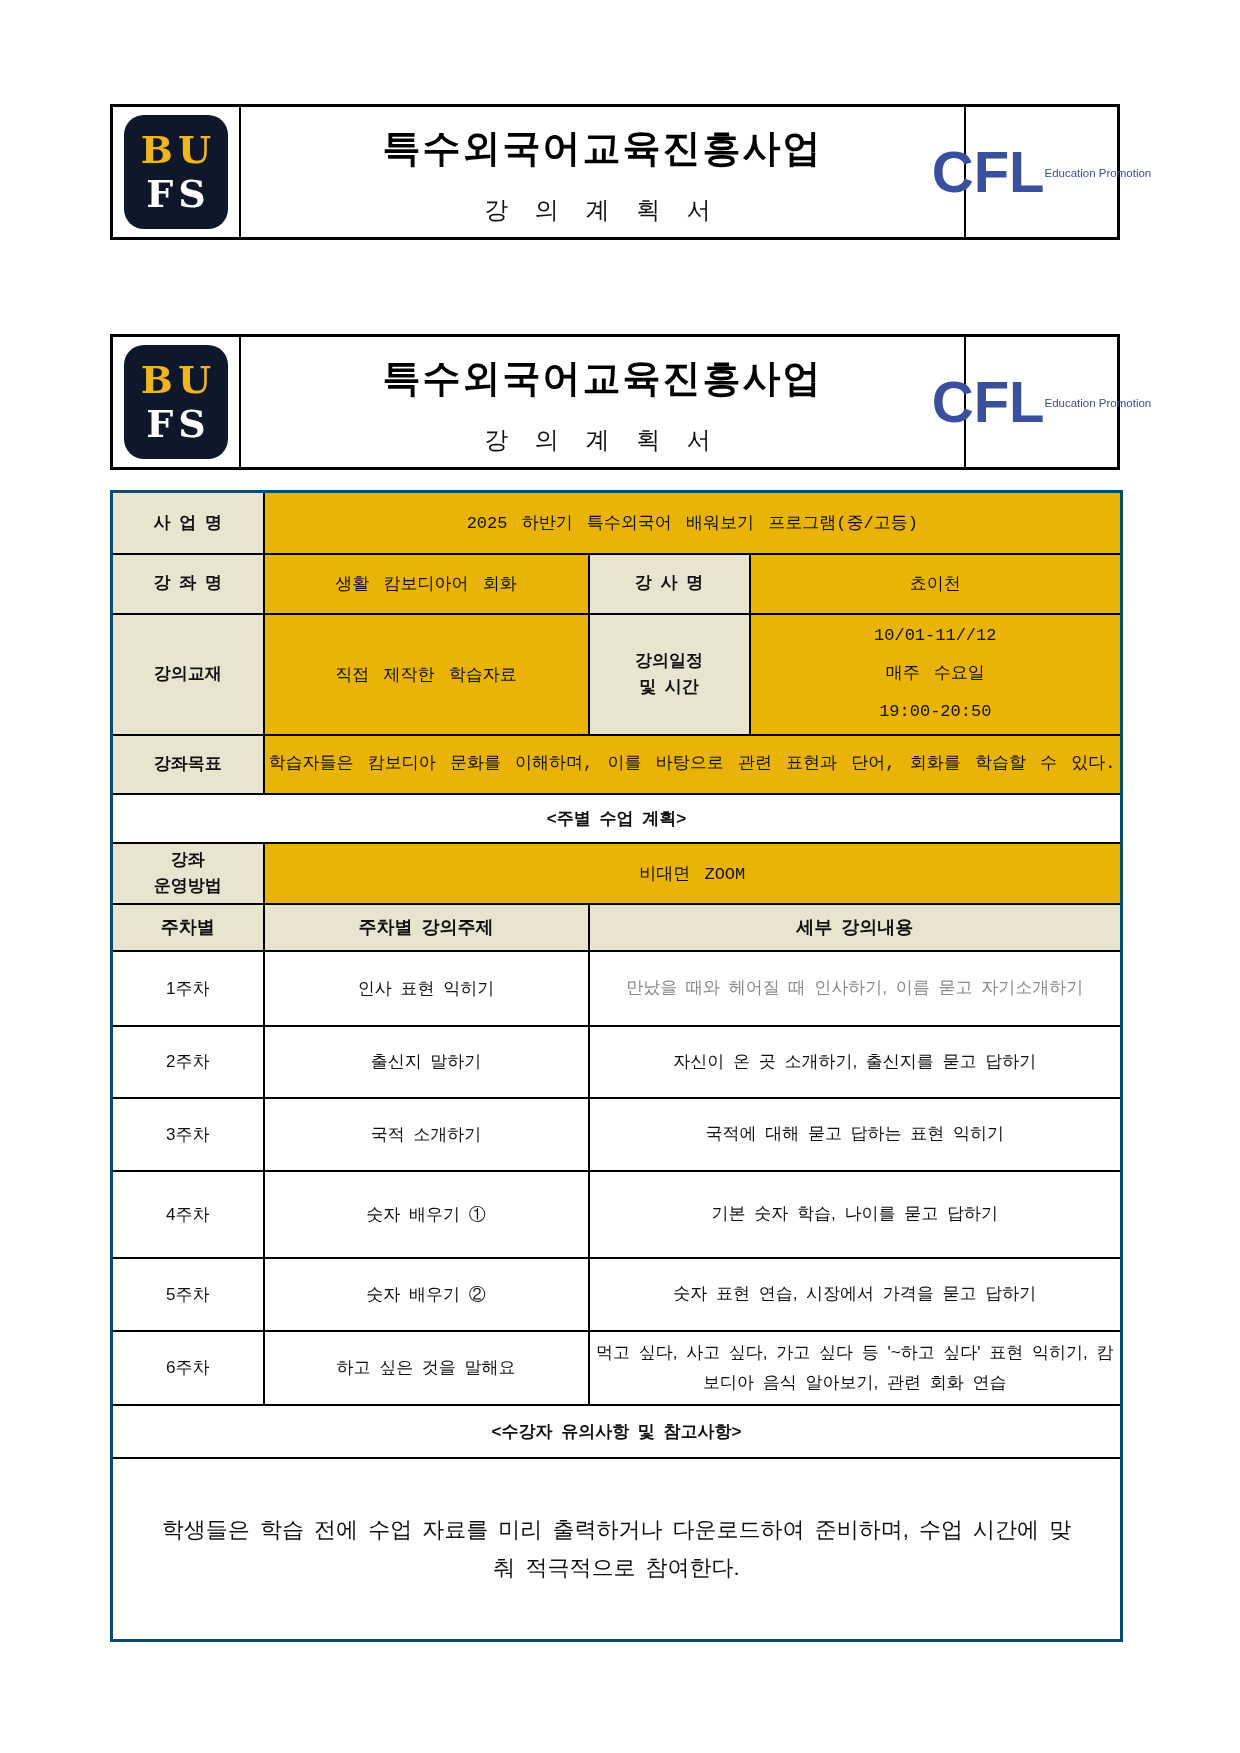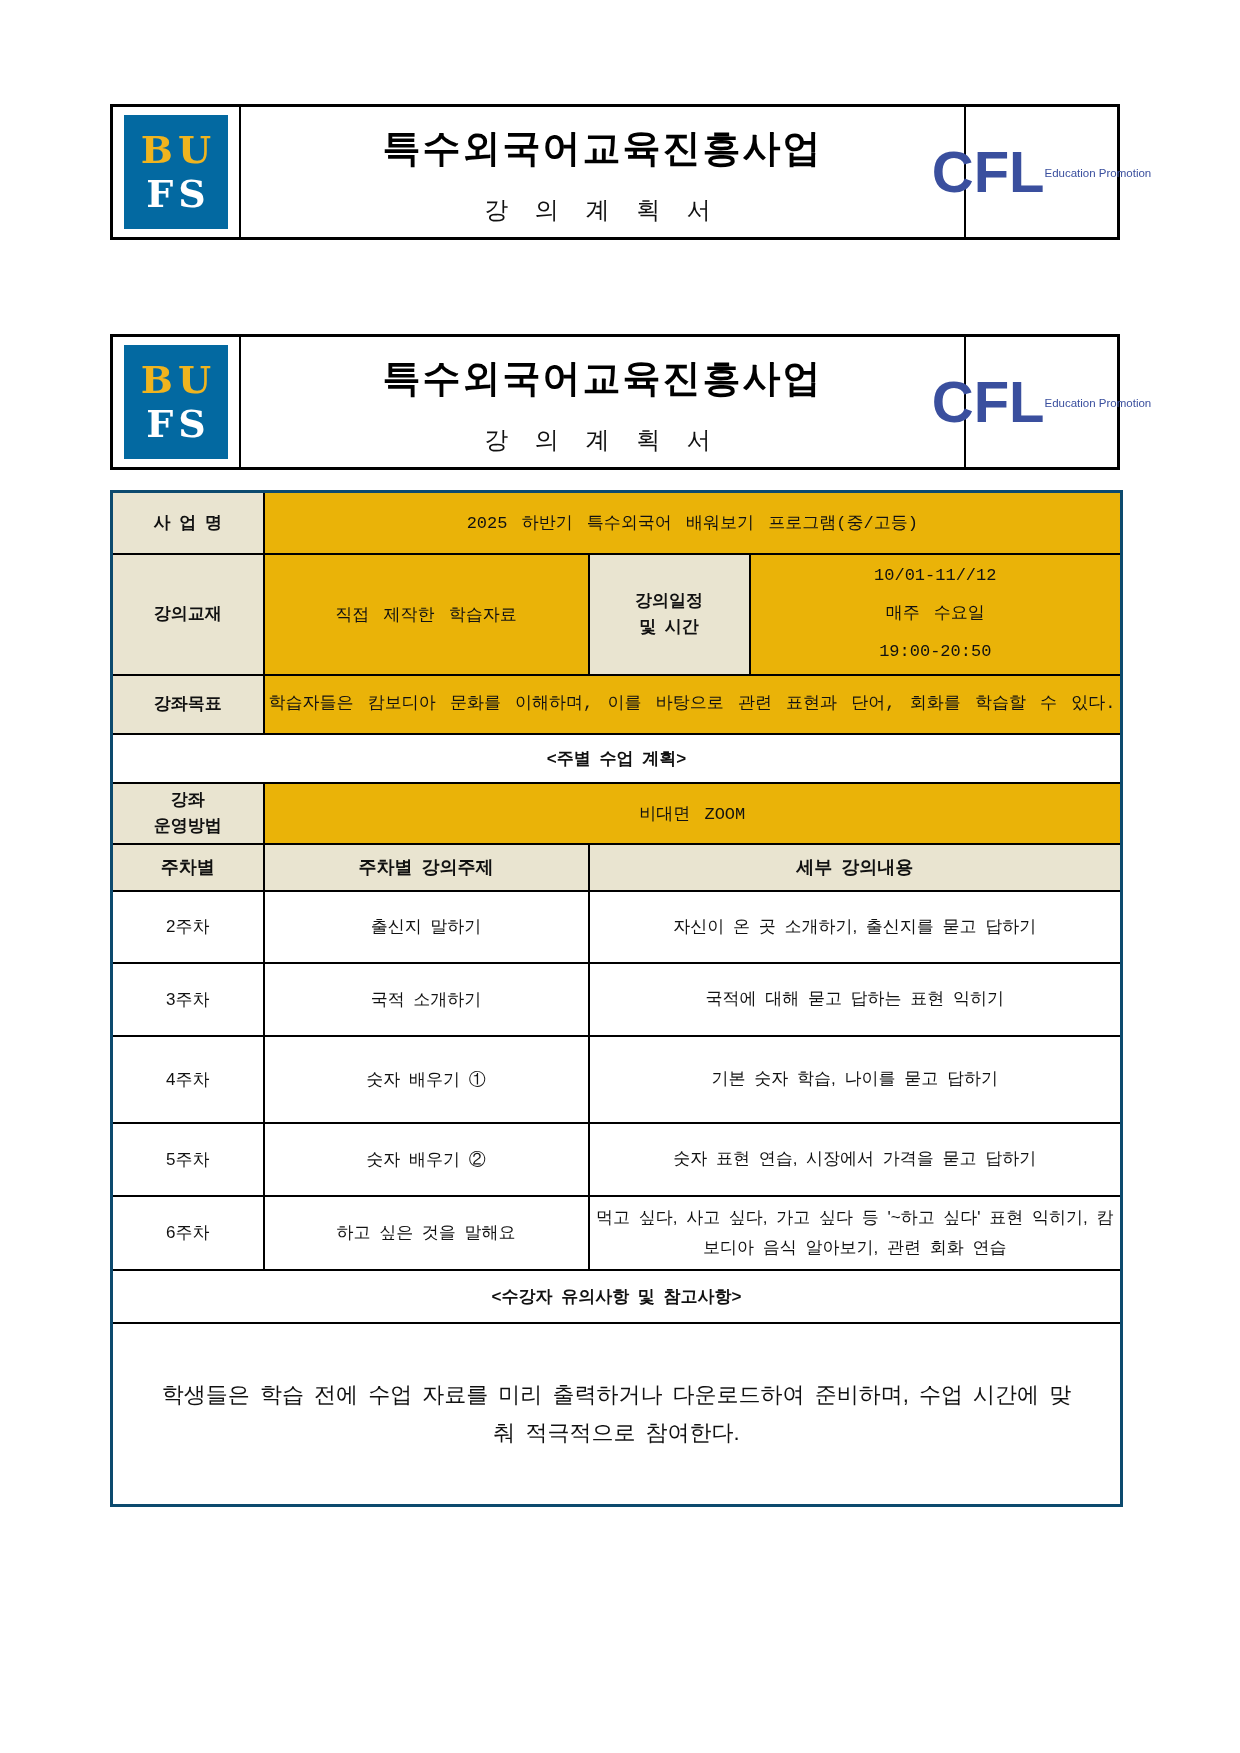--- a/index.html
+++ b/index.html
@@ -31,31 +31,32 @@
   .logo-cell {
     width: 128px;
     border-right: 2px solid #000000;
     display: flex;
     align-items: center;
     justify-content: center;
   }
   .bufs-logo {
     width: 104px;
     height: 114px;
-    background: #0369a1;
+    background: #0f172a;
     display: flex;
     flex-direction: column;
     align-items: center;
     justify-content: center;
     font-family: "DejaVu Serif", "Liberation Serif", serif;
     font-weight: bold;
     font-size: 38px;
     line-height: 1.15;
     letter-spacing: 5px;
     text-indent: 5px;
+    border-radius: 20px;
   }
   .bufs-line1 { color: #f0b41e; }
   .bufs-line2 { color: #ffffff; }
 
   .title-cell {
     flex: 1;
     display: flex;
     flex-direction: column;
     align-items: center;
     justify-content: center;
@@ -195,20 +196,26 @@
         <col style="width:161px">
         <col style="width:372px">
     </colgroup>
 
     <tbody>
         <tr>
       <td class="label" style="height:62px">사 업 명</td>
       <td class="value" colspan="3">2025 하반기 특수외국어 배워보기 프로그램(중/고등)</td>
     </tr>
 
+    <tr>
+      <td class="label" style="height:60px">강 좌 명</td>
+      <td class="value">생활 캄보디아어 회화</td>
+      <td class="label">강 사 명</td>
+      <td class="value">쵸이천</td>
+    </tr>
 
     <tr>
       <td class="label" style="height:121px">강의교재</td>
       <td class="value">직접 제작한 학습자료</td>
       <td class="label">
         <div>강의일정</div>
         <div>및 시간</div>
       </td>
       <td class="value schedule-val">
         <div>10/01-11//12</div>
@@ -234,20 +241,25 @@
       <td class="value left-val" colspan="3">비대면 ZOOM</td>
     </tr>
 
     <tr class="week-header">
       <td style="height:47px">주차별</td>
       <td>주차별 강의주제</td>
       <td colspan="2">세부 강의내용</td>
     </tr>
 
     <tr>
+      <td style="height:75px">1주차</td>
+      <td>인사 표현 익히기</td>
+      <td class="detail muted" colspan="2">만났을 때와 헤어질 때 인사하기, 이름 묻고 자기소개하기</td>
+    </tr>
+    <tr>
       <td style="height:72px">2주차</td>
       <td>출신지 말하기</td>
       <td class="detail" colspan="2">자신이 온 곳 소개하기, 출신지를 묻고 답하기</td>
     </tr>
     <tr>
       <td style="height:73px">3주차</td>
       <td>국적 소개하기</td>
       <td class="detail" colspan="2">국적에 대해 묻고 답하는 표현 익히기</td>
     </tr>
     <tr>

